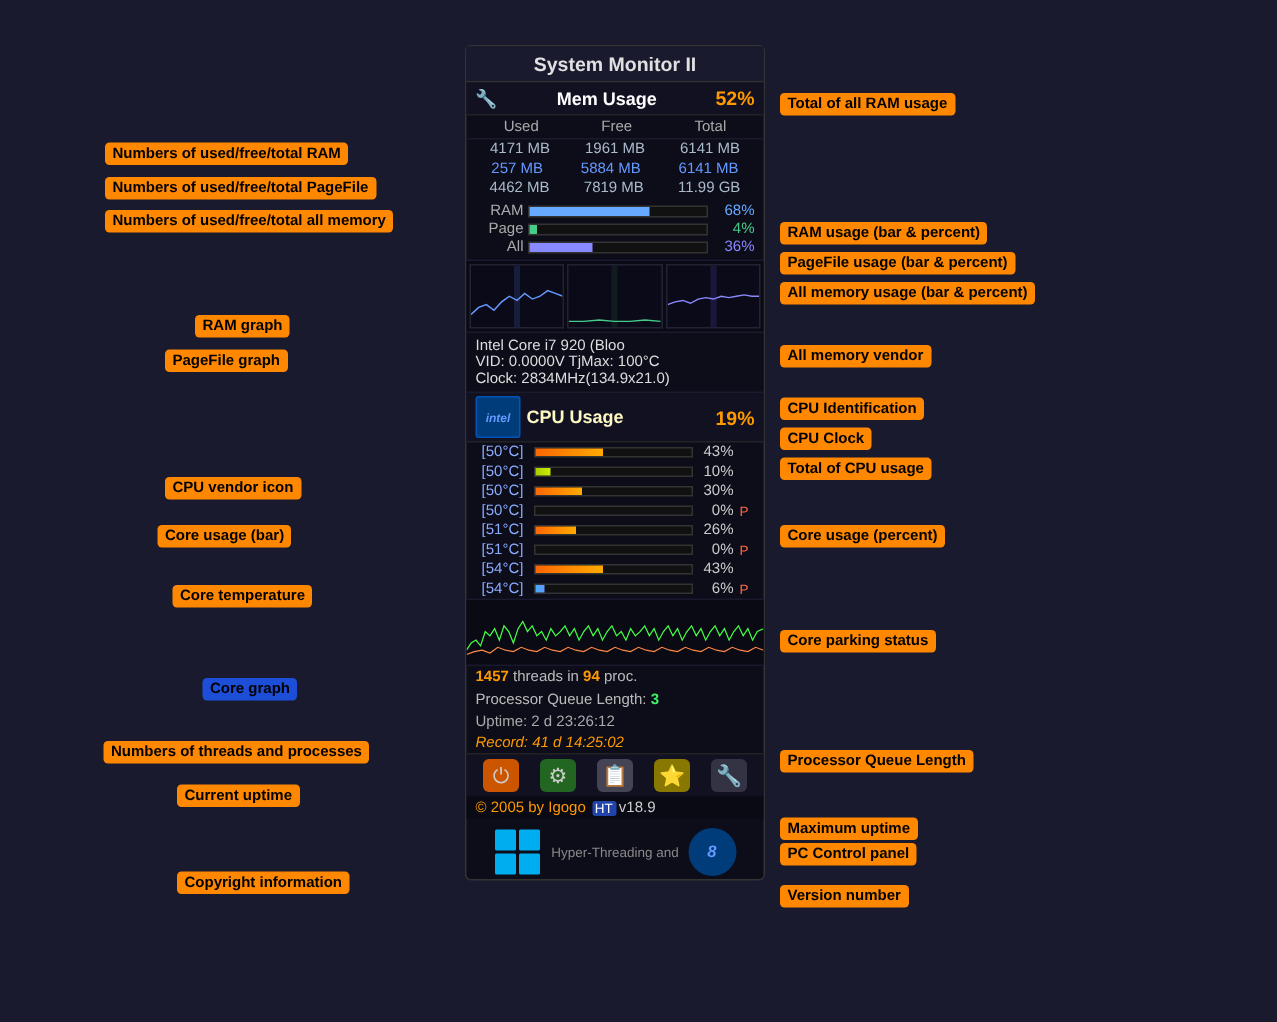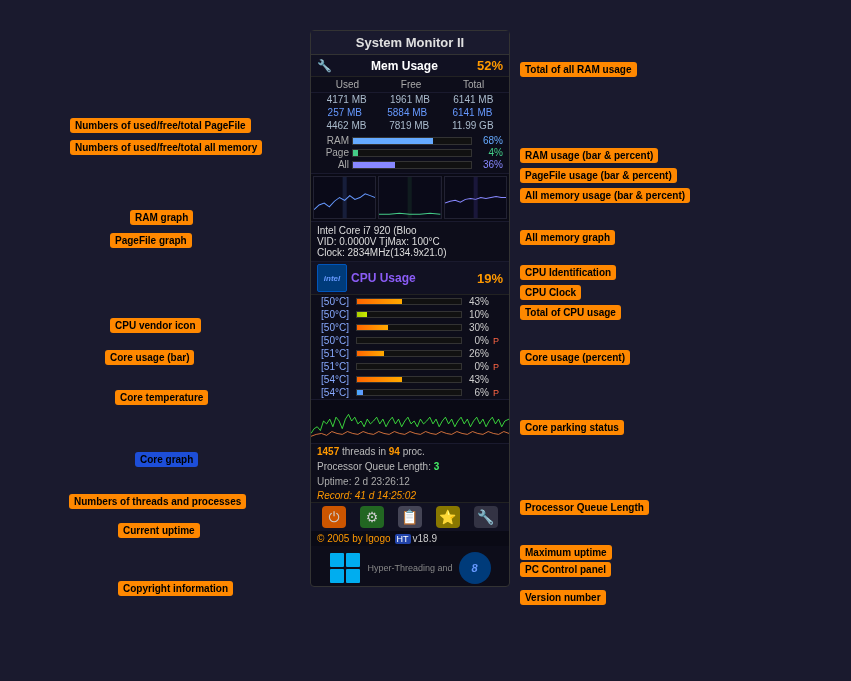--- a/index.html
+++ b/index.html
@@ -171,21 +171,21 @@
       align-items: center;
       justify-content: center;
       font-size: 8px;
       color: #6699ff;
       font-style: italic;
       font-weight: bold;
       margin-right: 4px;
     }
     .cpu-usage-label {
       font-weight: bold;
-      color: #8b5cf6;
+      color: #fef9c3;
       font-size: 12px;
       flex: 1;
     }
     .cpu-usage-pct {
       color: #ff9900;
       font-weight: bold;
       font-size: 13px;
     }
 
     
@@ -574,31 +574,32 @@
       <div class="logo-text" style="font-size:9px;color:#888;">Hyper-Threading and</div>
       <div class="intel-badge" style="background:#003b7a;border-radius:50%;width:32px;height:32px;display:flex;align-items:center;justify-content:center;font-style:italic;font-weight:bold;color:#6699ff;font-size:11px;">8</div>
     </div>
 
   </div>
 
   <div class="ann" style="left:520px;top:62px;">Total of all RAM usage</div>
   <div class="ann" style="left:520px;top:148px;">RAM usage (bar &amp; percent)</div>
   <div class="ann" style="left:520px;top:168px;">PageFile usage (bar &amp; percent)</div>
   <div class="ann" style="left:520px;top:188px;">All memory usage (bar &amp; percent)</div>
-  <div class="ann" style="left:520px;top:230px;">All memory graph</div>
+  <div class="ann" style="left:520px;top:230px;">All memory vendor</div>
   <div class="ann" style="left:520px;top:265px;">CPU Identification</div>
   <div class="ann" style="left:520px;top:285px;">CPU Clock</div>
   <div class="ann" style="left:520px;top:305px;">Total of CPU usage</div>
   <div class="ann" style="left:520px;top:350px;">Core usage (percent)</div>
   <div class="ann" style="left:520px;top:420px;">Core parking status</div>
   <div class="ann" style="left:520px;top:500px;">Processor Queue Length</div>
   <div class="ann" style="left:520px;top:545px;">Maximum uptime</div>
   <div class="ann" style="left:520px;top:562px;">PC Control panel</div>
   <div class="ann" style="left:520px;top:590px;">Version number</div>
 
+  <div class="ann" style="left:70px;top:95px;background:#ff8800;">Numbers of used/free/total RAM</div>
   <div class="ann" style="left:70px;top:118px;background:#ff8800;">Numbers of used/free/total PageFile</div>
   <div class="ann" style="left:70px;top:140px;background:#ff8800;">Numbers of used/free/total all memory</div>
   <div class="ann" style="left:130px;top:210px;background:#ff8800;">RAM graph</div>
   <div class="ann" style="left:110px;top:233px;background:#ff8800;">PageFile graph</div>
   <div class="ann" style="left:110px;top:318px;background:#ff8800;">CPU vendor icon</div>
   <div class="ann" style="left:105px;top:350px;background:#ff8800;">Core usage (bar)</div>
   <div class="ann" style="left:115px;top:390px;background:#ff8800;">Core temperature</div>
   <div class="ann" style="left:135px;top:452px;background:#1d4ed8;">Core graph</div>
   <div class="ann" style="left:69px;top:494px;background:#ff8800;">Numbers of threads and processes</div>
   <div class="ann" style="left:118px;top:523px;background:#ff8800;">Current uptime</div>

